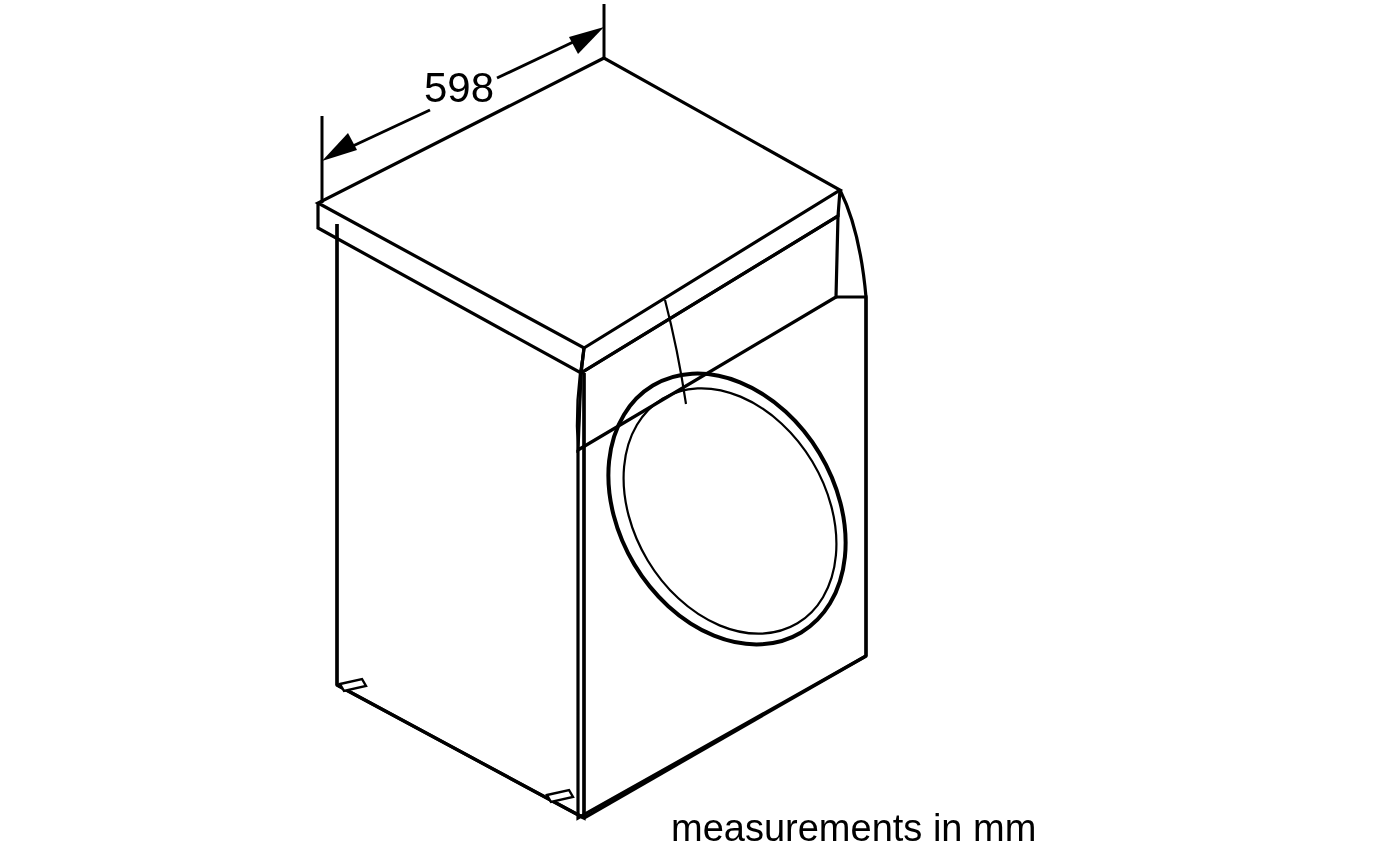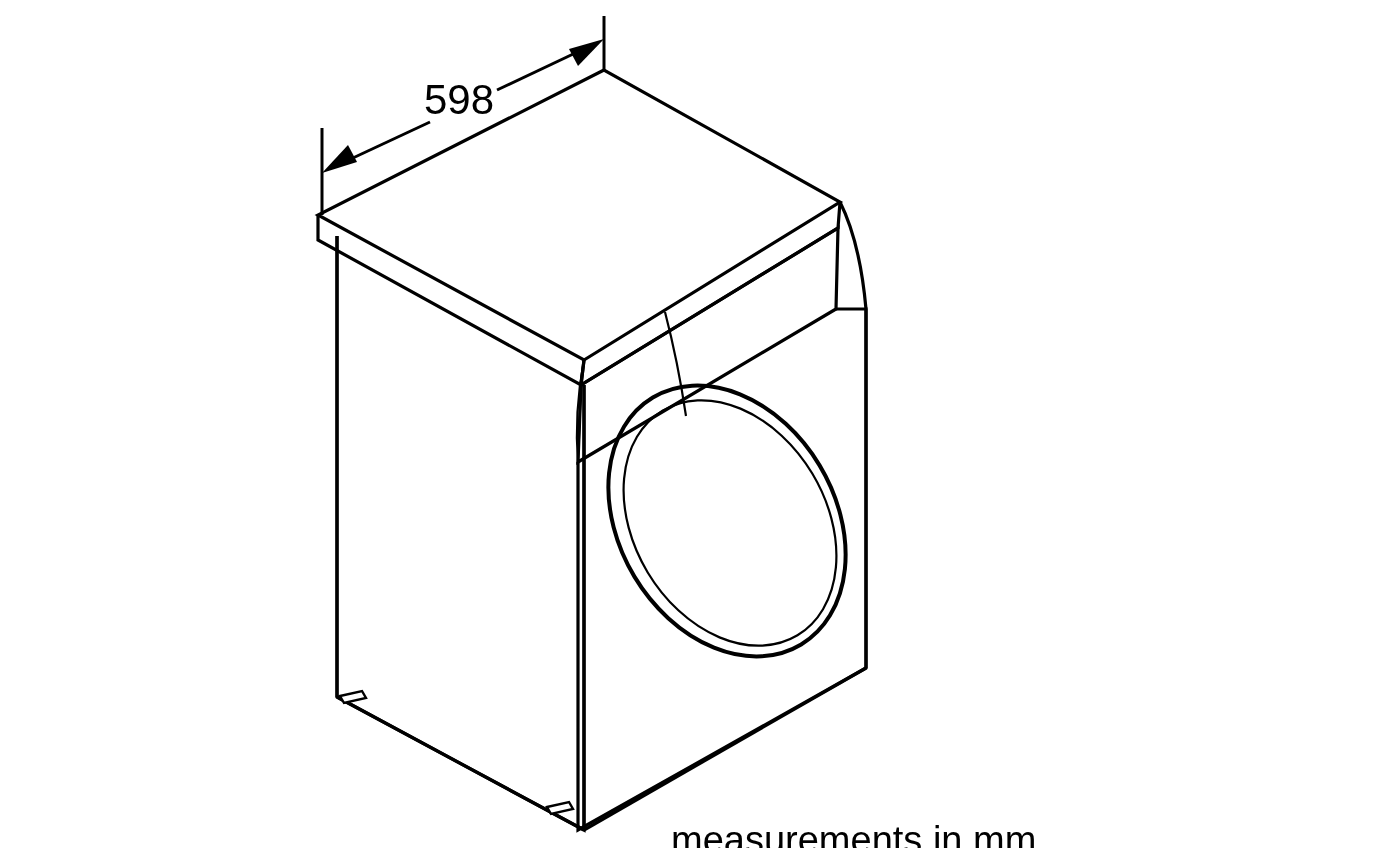--- a/index.html
+++ b/index.html
@@ -10,21 +10,21 @@
   }
   body {
     width: 1380px;
     height: 848px;
     font-family: "Liberation Sans", sans-serif;
     overflow: hidden;
     position: relative;
   }
   #drawing-root {
     position: absolute;
-    top: 12px;
+    top: 0;
     left: 0;
     width: 1380px;
     height: 600px;
   }
   svg.technical-drawing {
     display: block;
     width: 1380px;
     height: 848px;
     background: #ffffff;
   }

